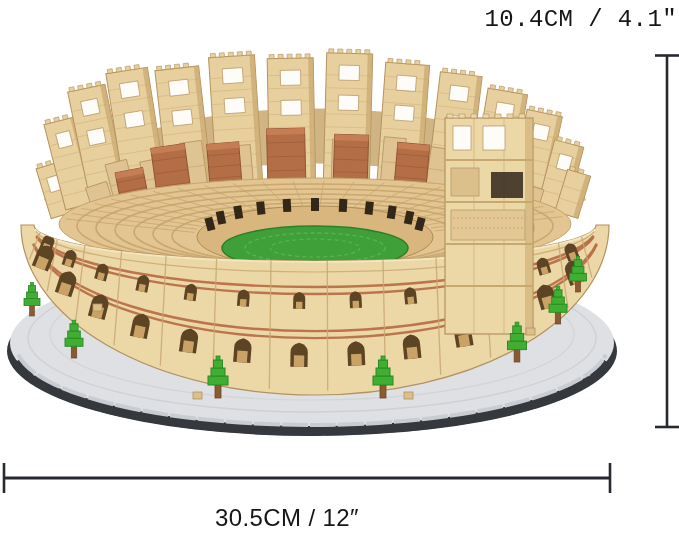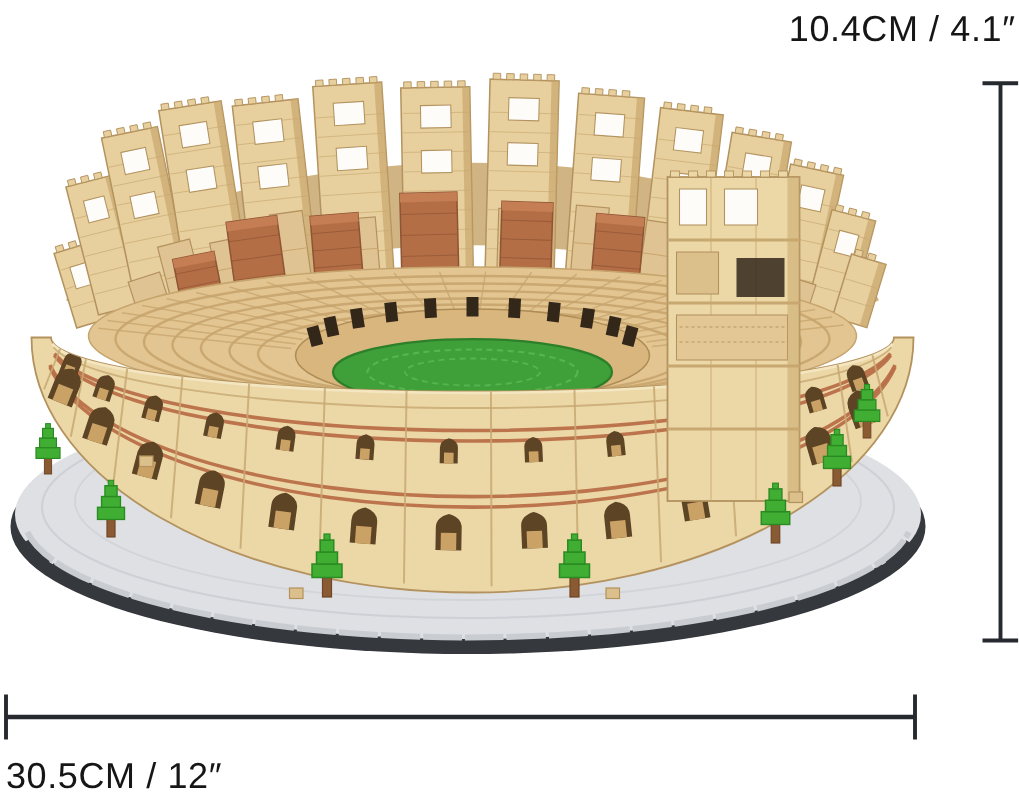--- a/index.html
+++ b/index.html
@@ -2,22 +2,22 @@
 <html style="--c-background: #ffffff; --c-dim_line: #26292e; --c-label_text: #161616; --c-wall_face: #ecd7a7; --c-wall_light: #f4e6c0; --c-wall_edge: #b3925e; --c-wall_seam: #c7a871; --c-ruin_face: #e7d09e; --c-ruin_shadow: #c9a76e; --c-stripe: #b96f48; --c-arch_dark: #5d4424; --c-arch_inner: #caa265; --c-brick: #b46e46; --c-brick_dark: #8f5434; --c-brick_top: #c57d53; --c-seat: #e3c591; --c-seat_line: #c6a46d; --c-inner_band: #d8b67e; --c-opening: #33271a; --c-arena: #3fa03a; --c-arena_dark: #2d7f2a; --c-arena_light: #57b44e; --c-tree: #3fae33; --c-tree_dark: #2b8a22; --c-trunk: #8a5a33; --c-base_top: #dee0e4; --c-base_mid: #c9ccd1; --c-base_dark: #35383d; --c-block_tan: #dcc08b; --c-hole_white: #fdfcf9;"><head>
 <meta charset="utf-8">
 <style>
   html,body{margin:0;padding:0;background:#ffffff;}
   .stage{position:relative;width:679px;height:541px;background:var(--c-background,#fff);overflow:hidden;
          font-family:"Liberation Sans",sans-serif;}
   .stage svg{position:absolute;left:0;top:0;}
   .dim{stroke:var(--c-dim_line,#26292e);stroke-width:2.6;fill:none;}
   .dim-thick{stroke-width:3;}
   .dim-label{position:absolute;color:var(--c-label_text,#161616);font-size:24px;letter-spacing:.4px;white-space:nowrap;}
-  .dim-label.height{top:6px;right:2px;}
-  .dim-label.width{top:504px;left:4px;width:566px;}
+  .dim-label.height{top:6px;right:2px;font-family:Liberation Mono, monospace;}
+  .dim-label.width{top:504px;left:4px;width:566px;text-align:center;}
 </style>
 </head>
 <body>
 
 <div class="stage">
   <svg width="679" height="541" viewBox="0 0 679 541">
     <g id="model-art">
         <g>
           <ellipse cx="312" cy="351" rx="305" ry="85" fill="#35383d"></ellipse>
           <ellipse cx="312" cy="343" rx="302" ry="83" fill="#dee0e4"></ellipse>

